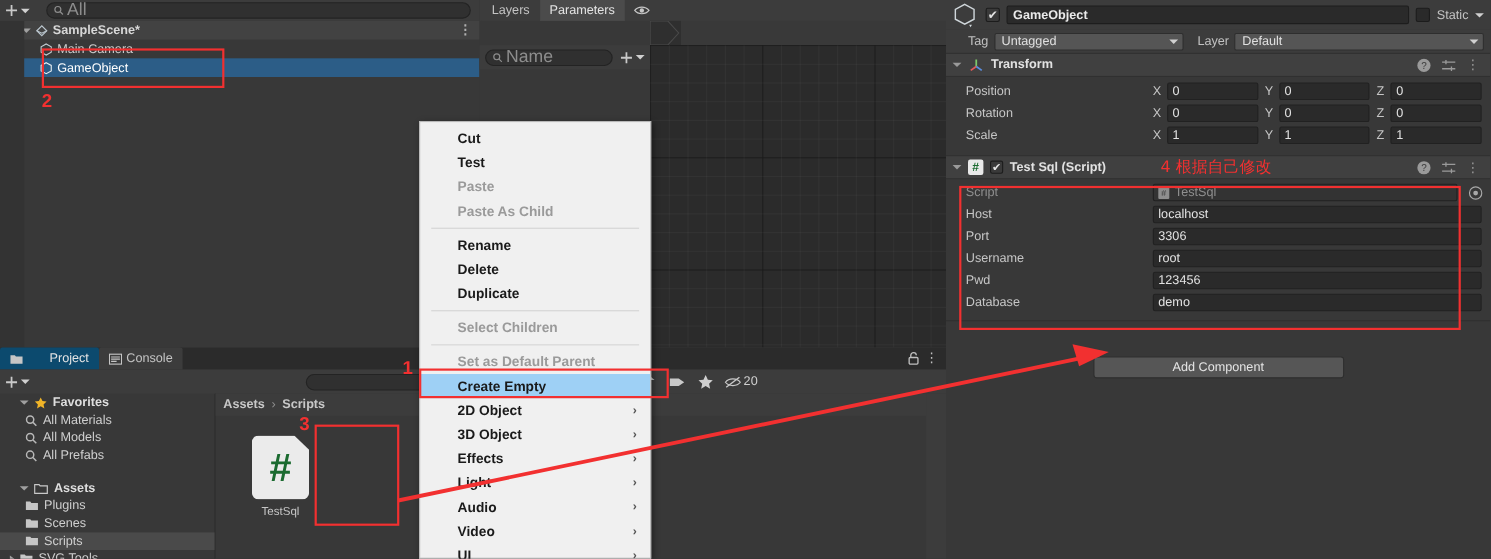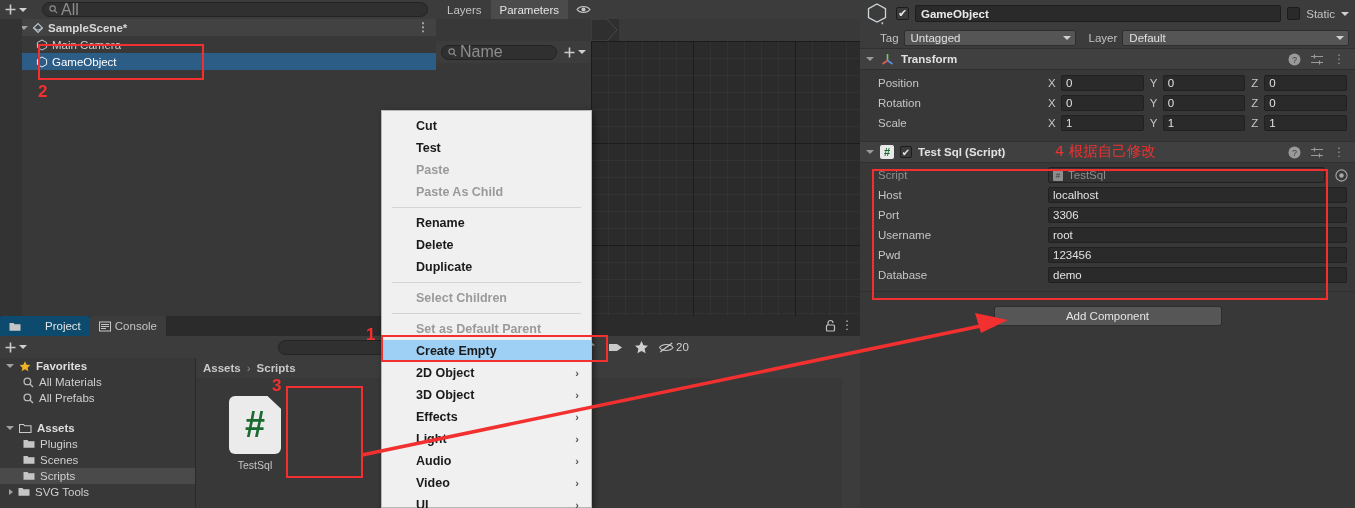--- a/index.html
+++ b/index.html
@@ -73,21 +73,21 @@
   
   #project { left:0; top:316px; width:860px; height:192px; background:#383838; }
   #proj-tabs { height:20px; background:#2b2b2b; display:flex; align-items:flex-end; }
   #proj-tabs .tab { height:20px; border-top-left-radius:2px;border-top-right-radius:2px;}
   #proj-tabs .tab.active { background:#0c4a6e;gap:24px; }
   #proj-toolbar { height:22px; background:#3c3c3c; display:flex; align-items:center; padding:0 4px; position:relative; }
   #proj-body { position:absolute; left:0; right:0; top:42px; bottom:0; display:flex; }
   #proj-tree { width:196px; background:#383838; border-right:1px solid #2a2a2a; }
   .tree-row { height:16px; display:flex; align-items:center; gap:5px; font-size:11.5px; color:#cfcfcf; padding-left:6px;}
   .tree-row.sel { background:#4a4a4a; }
-  .tree-row.hdr { font-weight:bold; color:#dedede; }
+  .tree-row.hdr { font-weight:bold; color:#dedede;margin-left:12px; }
   #proj-content { flex:1; background:#383838; position:relative; }
   #proj-crumb { height:20px; background:#3c3c3c; display:flex; align-items:center; gap:6px; padding-left:7px;
                 font-size:11.5px; color:#c8c8c8; font-weight:bold;}
   .asset-grid { display:flex; gap:14px; padding:18px 0 0 22px; }
   .asset { width:74px; text-align:center; }
   .cs-icon {
     width:52px;height:58px;margin:0 auto; position:relative;
     background:#ebebeb; border-radius:6px;
     clip-path: polygon(0 0, 74% 0, 100% 22%, 100% 100%, 0 100%);
   }
@@ -130,21 +130,21 @@
   .field-label { width:170px; color:#c6c6c6; font-size:11.5px; }
   .field-label.dim { color:#8f8f8f; }
   .vec { display:flex; flex:1; gap:6px; padding-right:8px;}
   .vec-cell { display:flex; align-items:center; gap:4px; flex:1; }
   .vec-cell .ax { color:#c6c6c6; font-size:11.5px; width:9px; }
   .inp {
     flex:1; height:16px; background:#2a2a2a; border:1px solid #212121; border-radius:2px;
     display:flex; align-items:center; padding:0 4px; color:#e2e2e2; font-size:11.5px;
   }
   .inp.dim { background:#333333; color:#8f8f8f; }
-  .add-comp-wrap { display:flex; justify-content:center; margin-top:14px; }
+  .add-comp-wrap { display:flex; justify-content:center; margin-top:32px; }
   .add-comp {
     width:228px; height:20px; background:#565656; border:1px solid #2e2e2e; border-radius:3px;
     display:flex;align-items:center;justify-content:center; color:#e4e4e4; font-size:11.5px;
   }
 
   
   #ctxmenu {
     position:absolute; left:381px; top:110px; width:211px; height:398px;
     background:#f0f0f0; border:1px solid #b8b8b8; color:#1a1a1a;
     font-size:12.5px; z-index:40; box-shadow:2px 2px 6px rgba(0,0,0,.45);
@@ -322,20 +322,27 @@
               <path d="M7 1 l1.9 3.9 4.3 .5 -3.2 3 .9 4.3 -3.9-2.3 -3.9 2.3 .9-4.3 -3.2-3 4.3-.5 z" fill="#f0b428"></path>
             </svg>
           <span>Favorites</span>
         </div>
         <div class="tree-row" style="padding-left:23px">
           <svg class="icon-svg" width="11" height="11" viewBox="0 0 9 9">
               <circle cx="3.6" cy="3.6" r="2.7" fill="none" stroke="#b8b8b8" stroke-width="1.1"></circle>
               <path d="M5.7 5.7L8.2 8.2" stroke="#b8b8b8" stroke-width="1.1"></path>
             </svg>
           <span>All Materials</span>
+        </div>
+        <div class="tree-row" style="padding-left:23px">
+          <svg class="icon-svg" width="11" height="11" viewBox="0 0 9 9">
+              <circle cx="3.6" cy="3.6" r="2.7" fill="none" stroke="#b8b8b8" stroke-width="1.1"></circle>
+              <path d="M5.7 5.7L8.2 8.2" stroke="#b8b8b8" stroke-width="1.1"></path>
+            </svg>
+          <span>All Models</span>
         </div>
         <div class="tree-row" style="padding-left:23px">
           <svg class="icon-svg" width="11" height="11" viewBox="0 0 9 9">
               <circle cx="3.6" cy="3.6" r="2.7" fill="none" stroke="#b8b8b8" stroke-width="1.1"></circle>
               <path d="M5.7 5.7L8.2 8.2" stroke="#b8b8b8" stroke-width="1.1"></path>
             </svg>
           <span>All Prefabs</span>
         </div>
         <div style="height:14px"></div>
         <div class="tree-row hdr" style="padding-left:6px">

